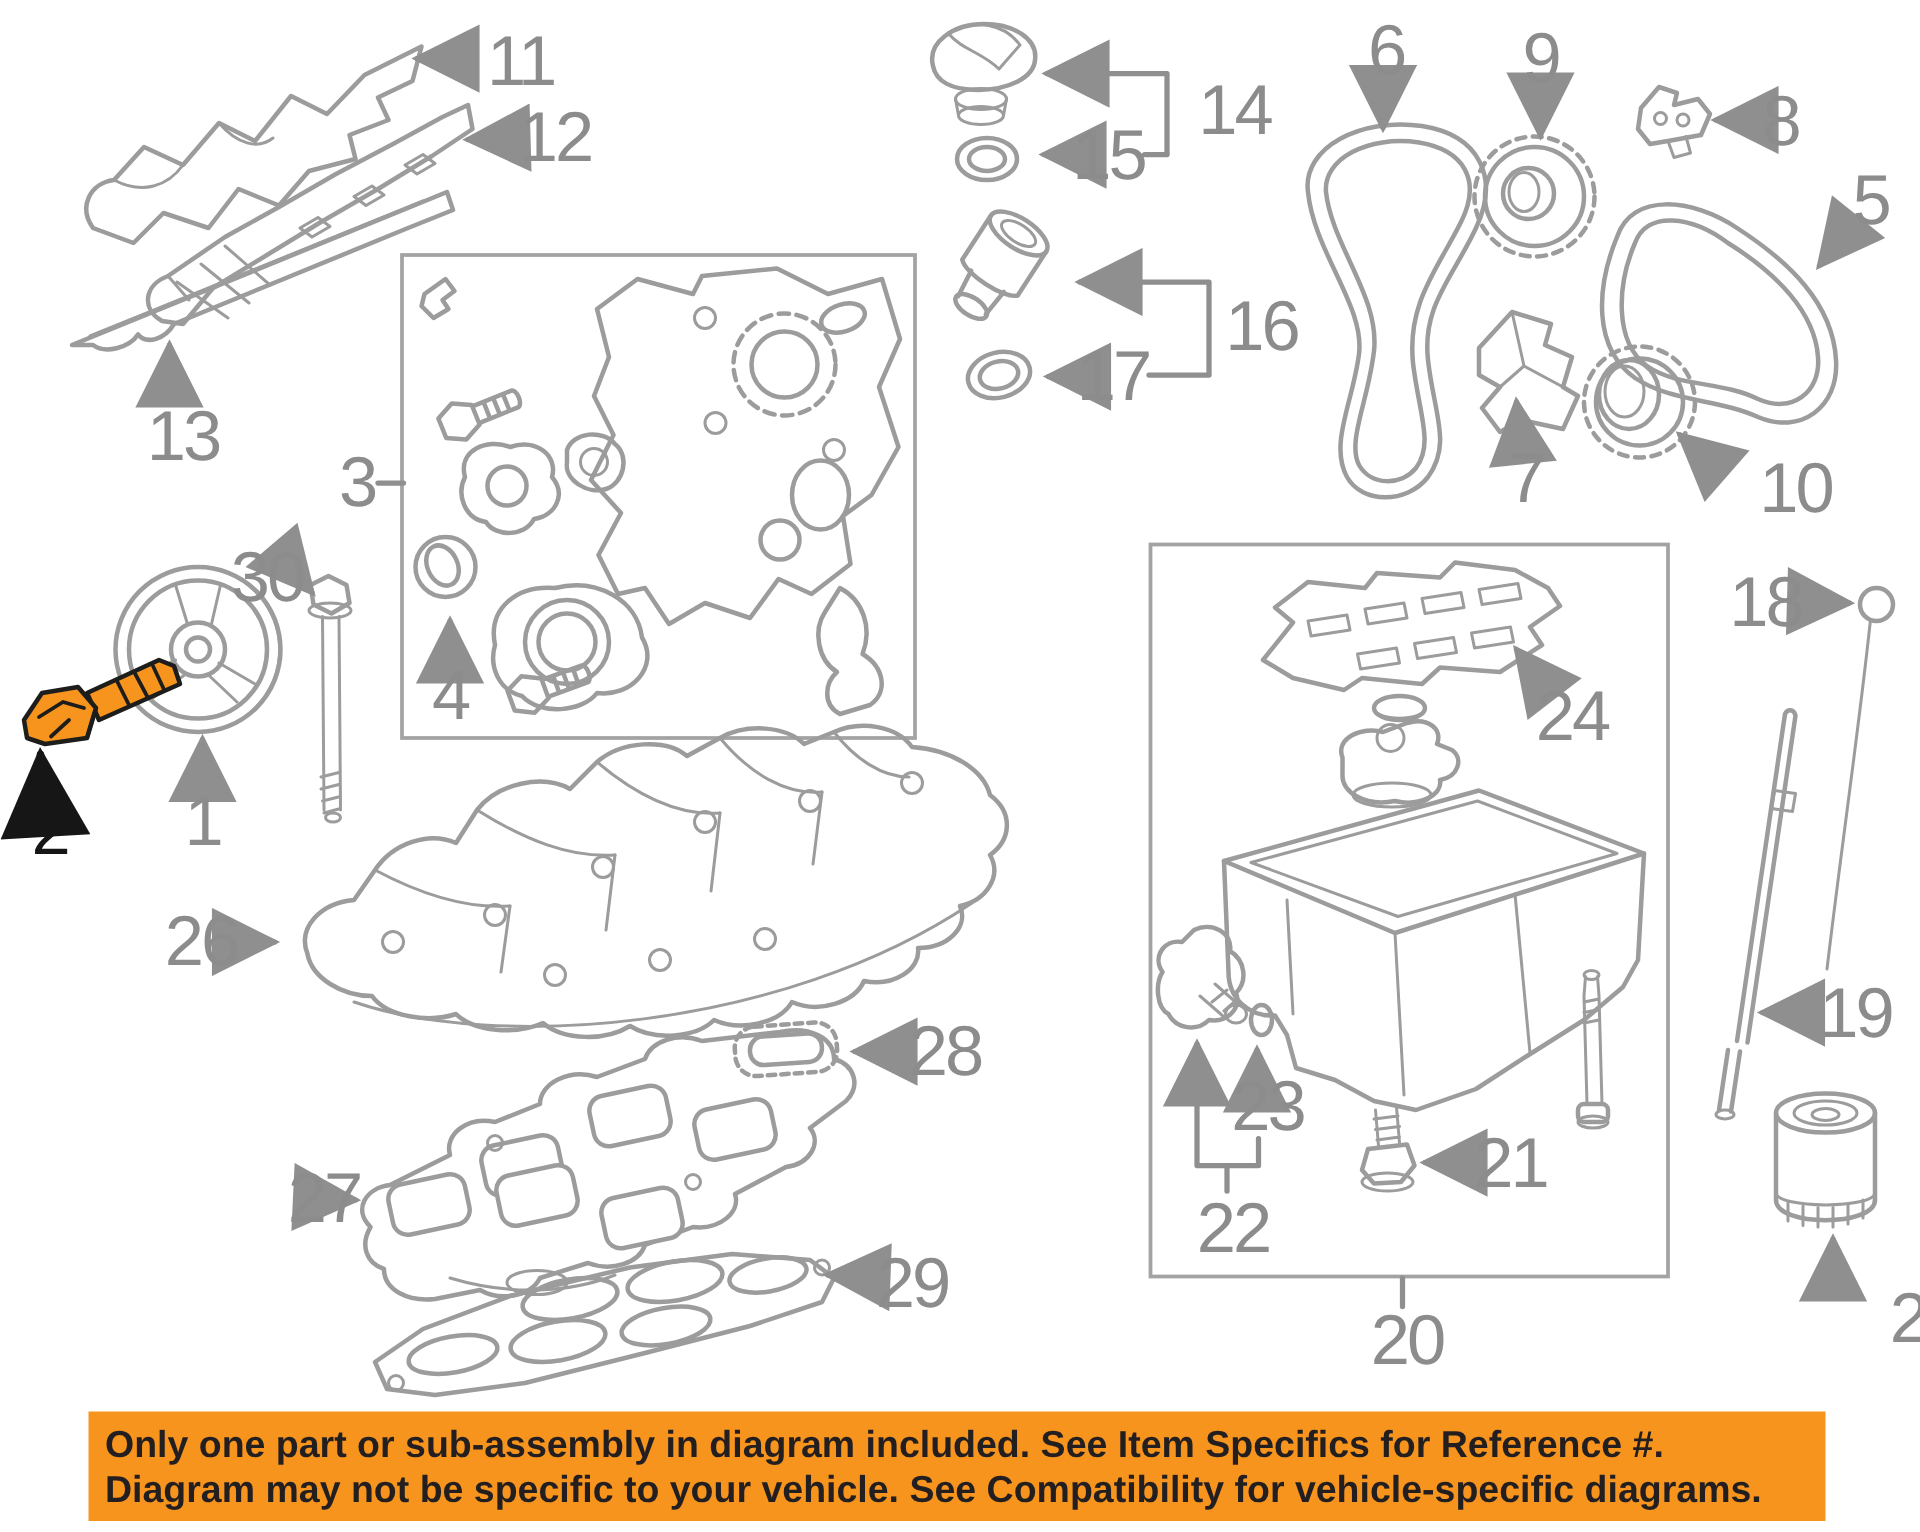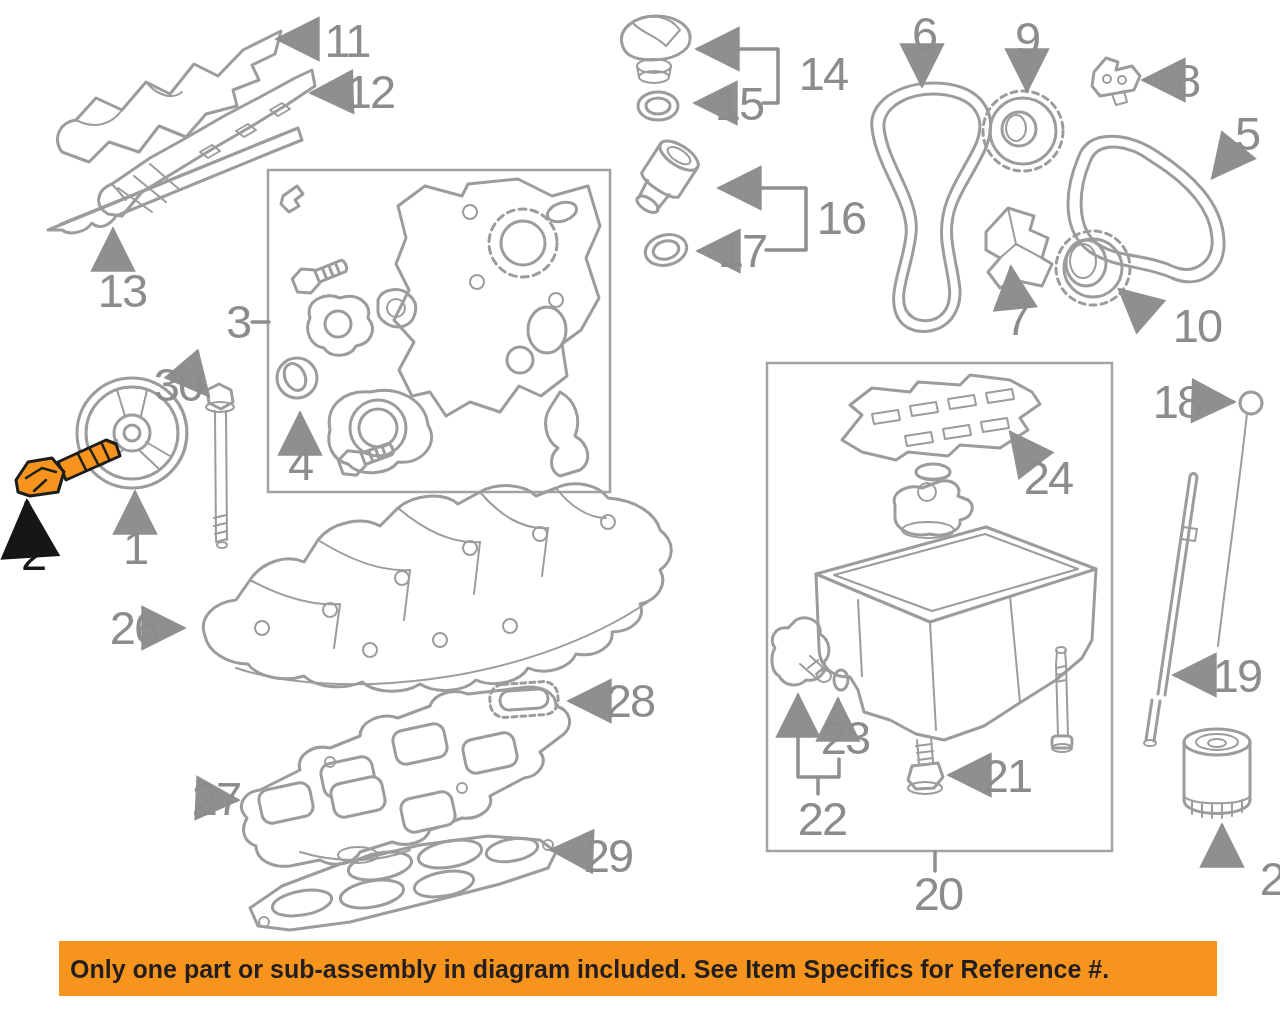--- a/index.html
+++ b/index.html
@@ -12,21 +12,21 @@
   .thin{stroke-width:2;}
   .box{fill:#ffffff;stroke:#a3a3a3;stroke-width:2.5;}
   .ld{fill:none;stroke:#8f8f8f;stroke-width:3.5;stroke-linecap:round;stroke-linejoin:round;}
   .ldb{fill:none;stroke:#161616;stroke-width:5;stroke-linecap:round;}
   .hl{fill:#f7941e;stroke:#1d1d1b;stroke-width:3;stroke-linejoin:round;}
   .hld{fill:none;stroke:#1d1d1b;stroke-width:2.5;stroke-linecap:round;}
   #callouts{position:absolute;inset:0;pointer-events:none;}
   .callout{position:absolute;transform:translate(-50%,-50%);font-size:47px;color:#8c8c8c;
            letter-spacing:-2px;line-height:1;white-space:nowrap;}
   .callout.em{color:#161616;}
-  #banner{position:absolute;left:59px;top:941px;width:1158px;height:55px;background:#f7941e;
+  #banner{position:absolute;left:59px;top:941px;width:1158px;height:73px;background:#f7941e;
           display:flex;flex-direction:column;justify-content:center;padding-left:11px;
           box-sizing:border-box;color:#231f20;}
   #banner .bl{font-size:25px;font-weight:700;line-height:30px;white-space:nowrap;}
 </style>
 </head>
 <body>
 
 <div id="stage">
 <svg width="1280" height="1021" viewBox="0 0 1280 1021">
   <defs>
@@ -333,14 +333,15 @@
       <div class="callout" style="left: 1284px; top: 878px;">25</div>
       <div class="callout" style="left: 134px; top: 627px;">26</div>
       <div class="callout" style="left: 188px; top: 798px; margin-left: 28px;">27</div>
       <div class="callout" style="left: 630px; top: 700px;">28</div>
       <div class="callout" style="left: 608px; top: 855px;">29</div>
       <div class="callout" style="left: 178px; top: 352px; margin-top: 32px;">30</div>
     </div>
 
 <div id="banner" style="background: rgb(247, 148, 30); color: rgb(35, 31, 32);">
   <div class="bl">Only one part or sub-assembly in diagram included. See Item Specifics for Reference #.</div>
+  <div class="bl">Diagram may not be specific to your vehicle. See Compatibility for vehicle-specific diagrams.</div>
 </div>
 </div>
 
 </body></html>

